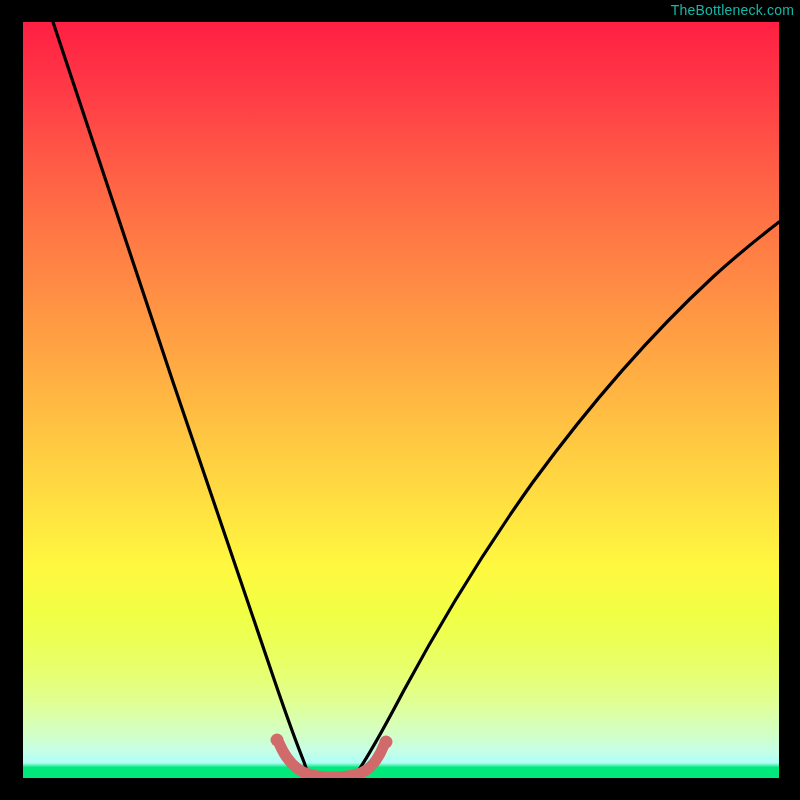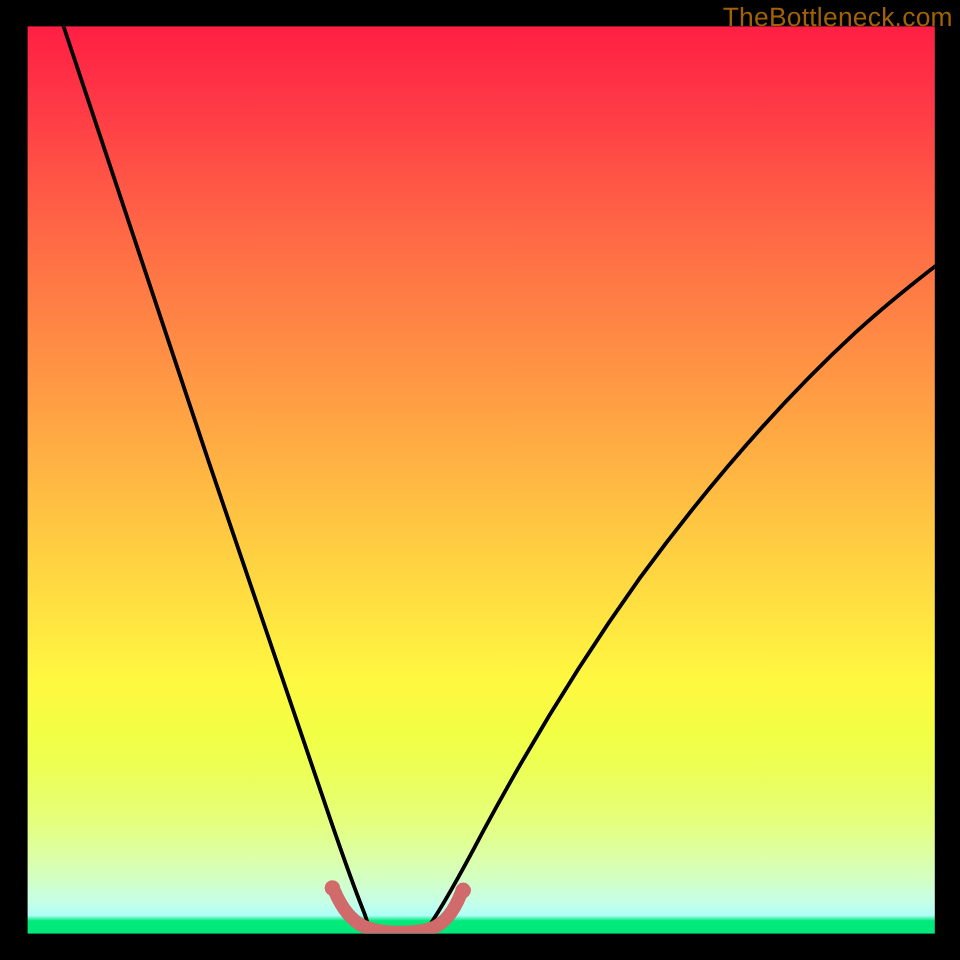--- a/index.html
+++ b/index.html
@@ -43,22 +43,22 @@
       #c6ffe8 96.5%,
       #aefff6 98%,
       #00e97a 98.6%,
       #00e97a 100%
     );
   }
   .watermark {
     position: absolute;
     top: 2px;
     right: 6px;
-    color: #a16207;
-    font-size: 22px;
+    color: #14b8a6;
+    font-size: 14px;
     font-weight: 500;
     letter-spacing: 0.2px;
   }
   svg.curves {
     position: absolute;
     left: 0;
     top: 0;
     width: 756px;
     height: 756px;
   }

